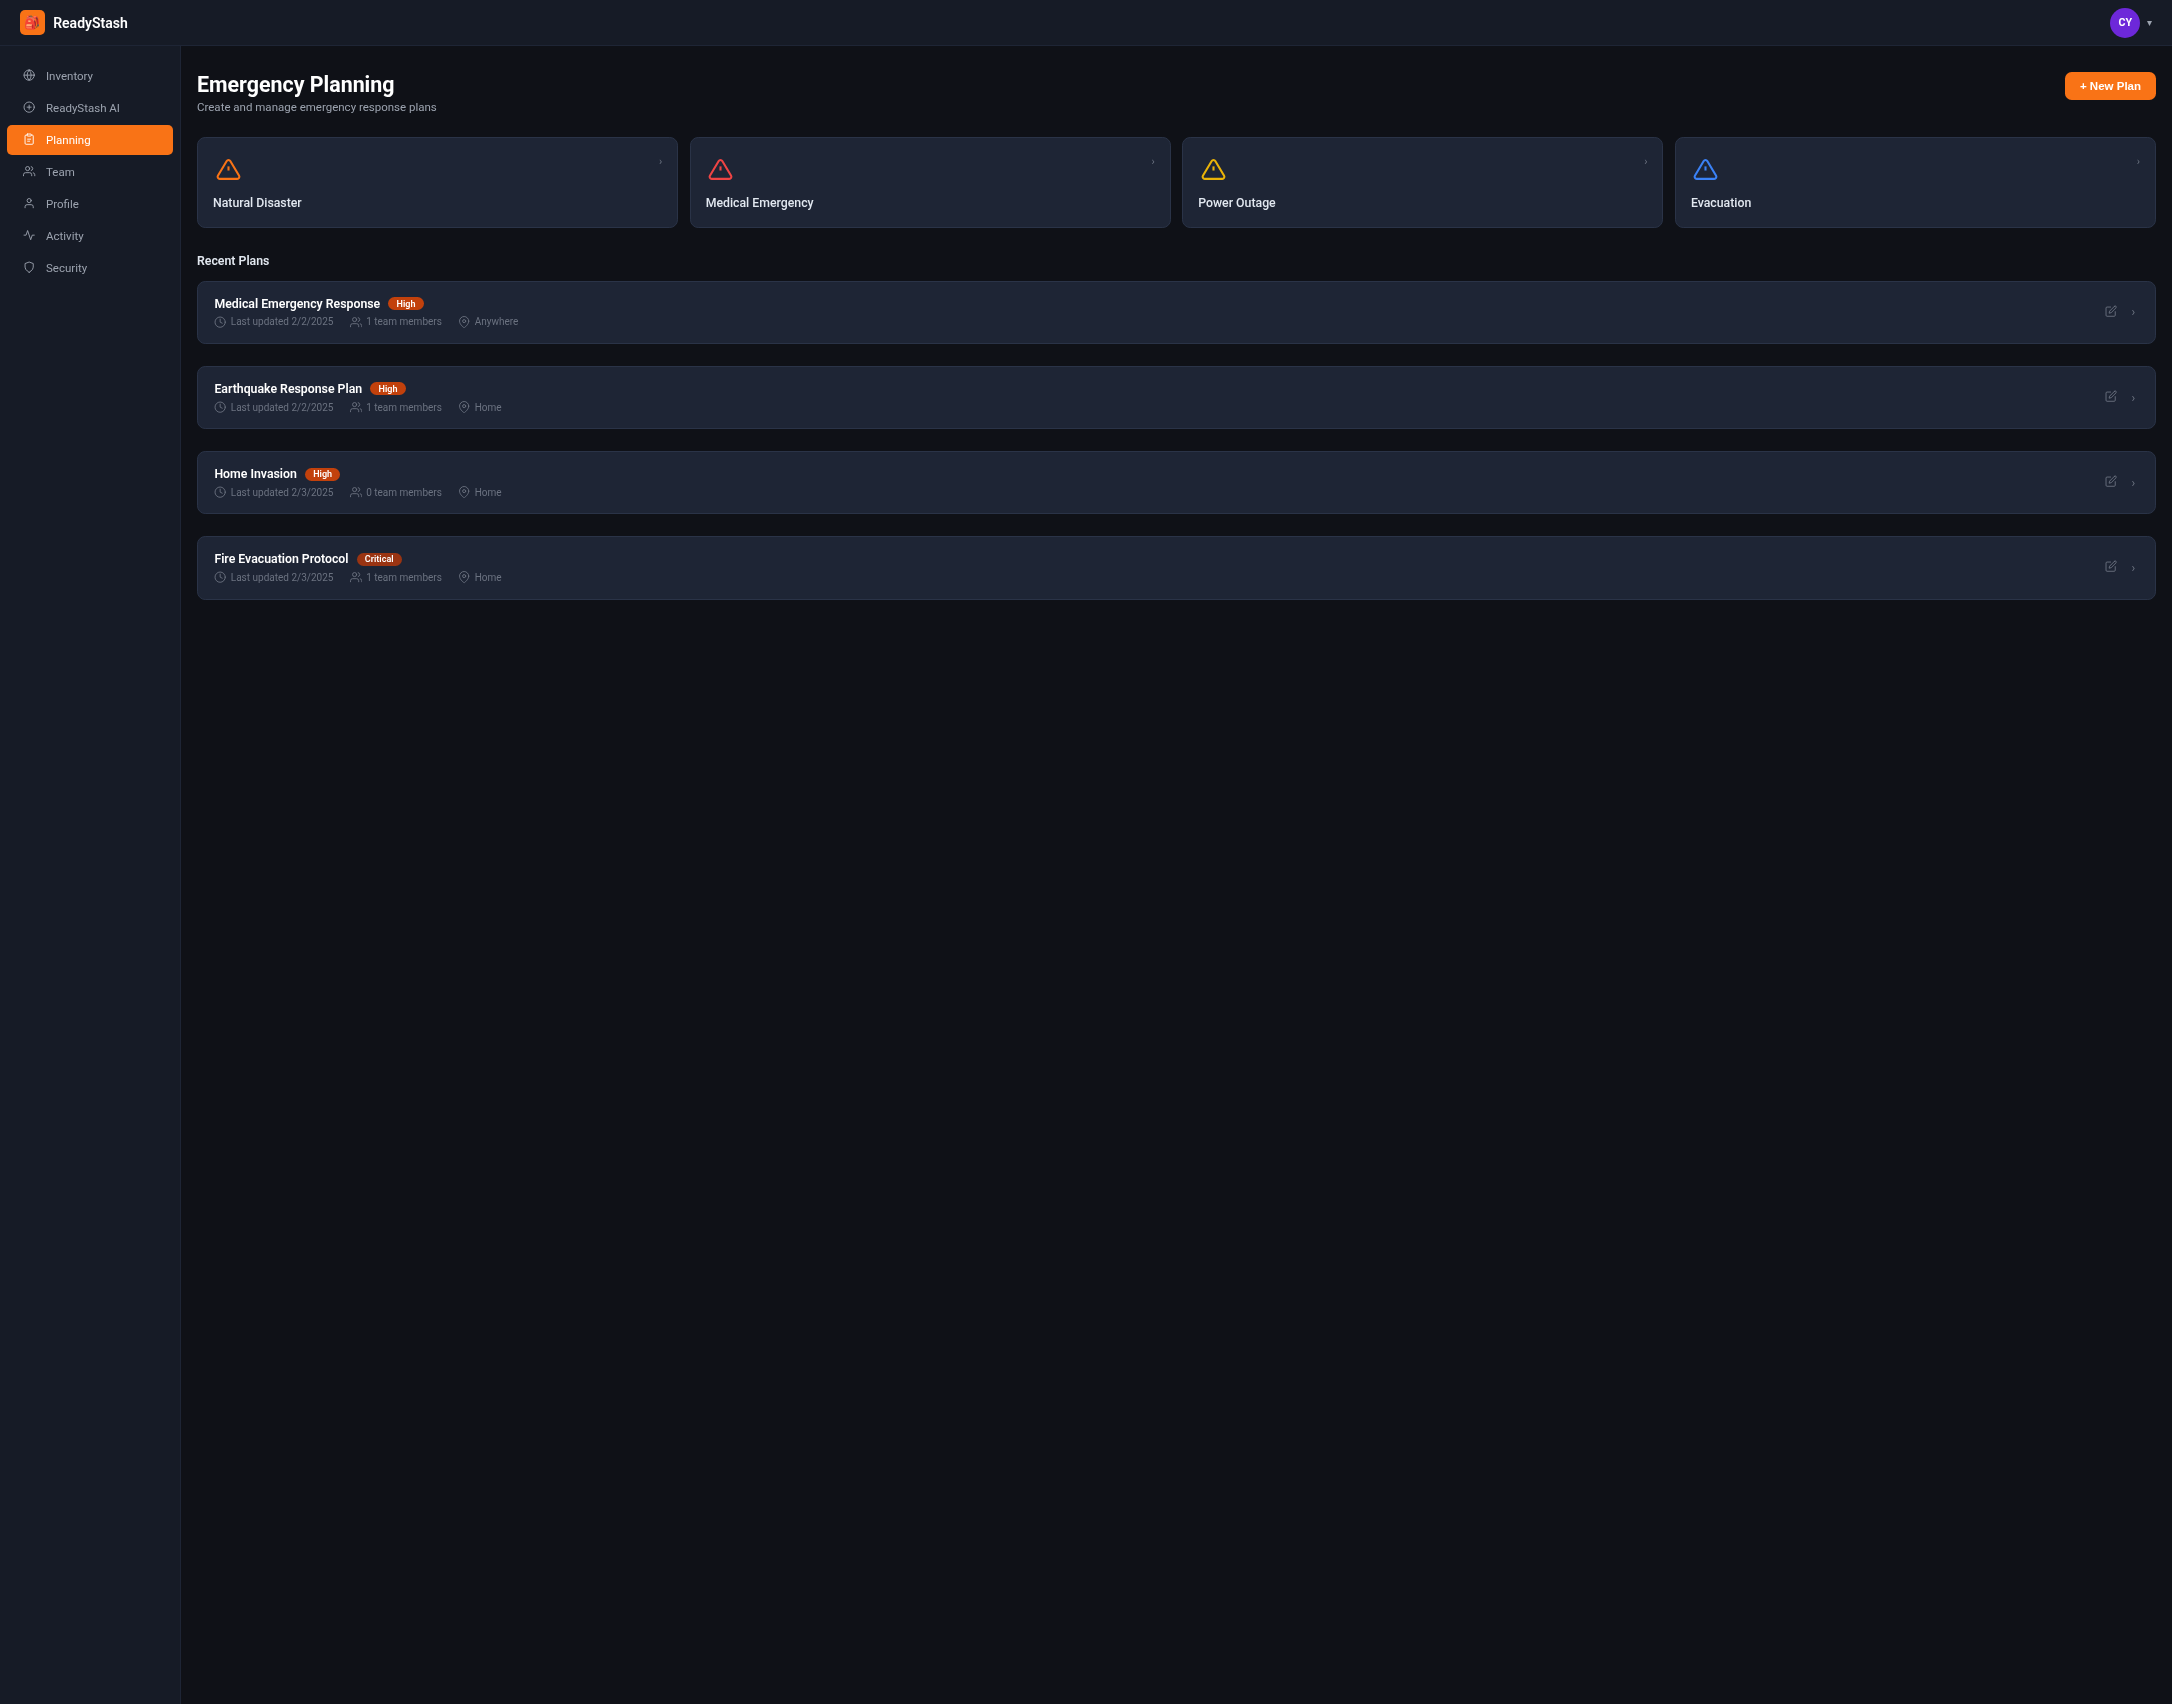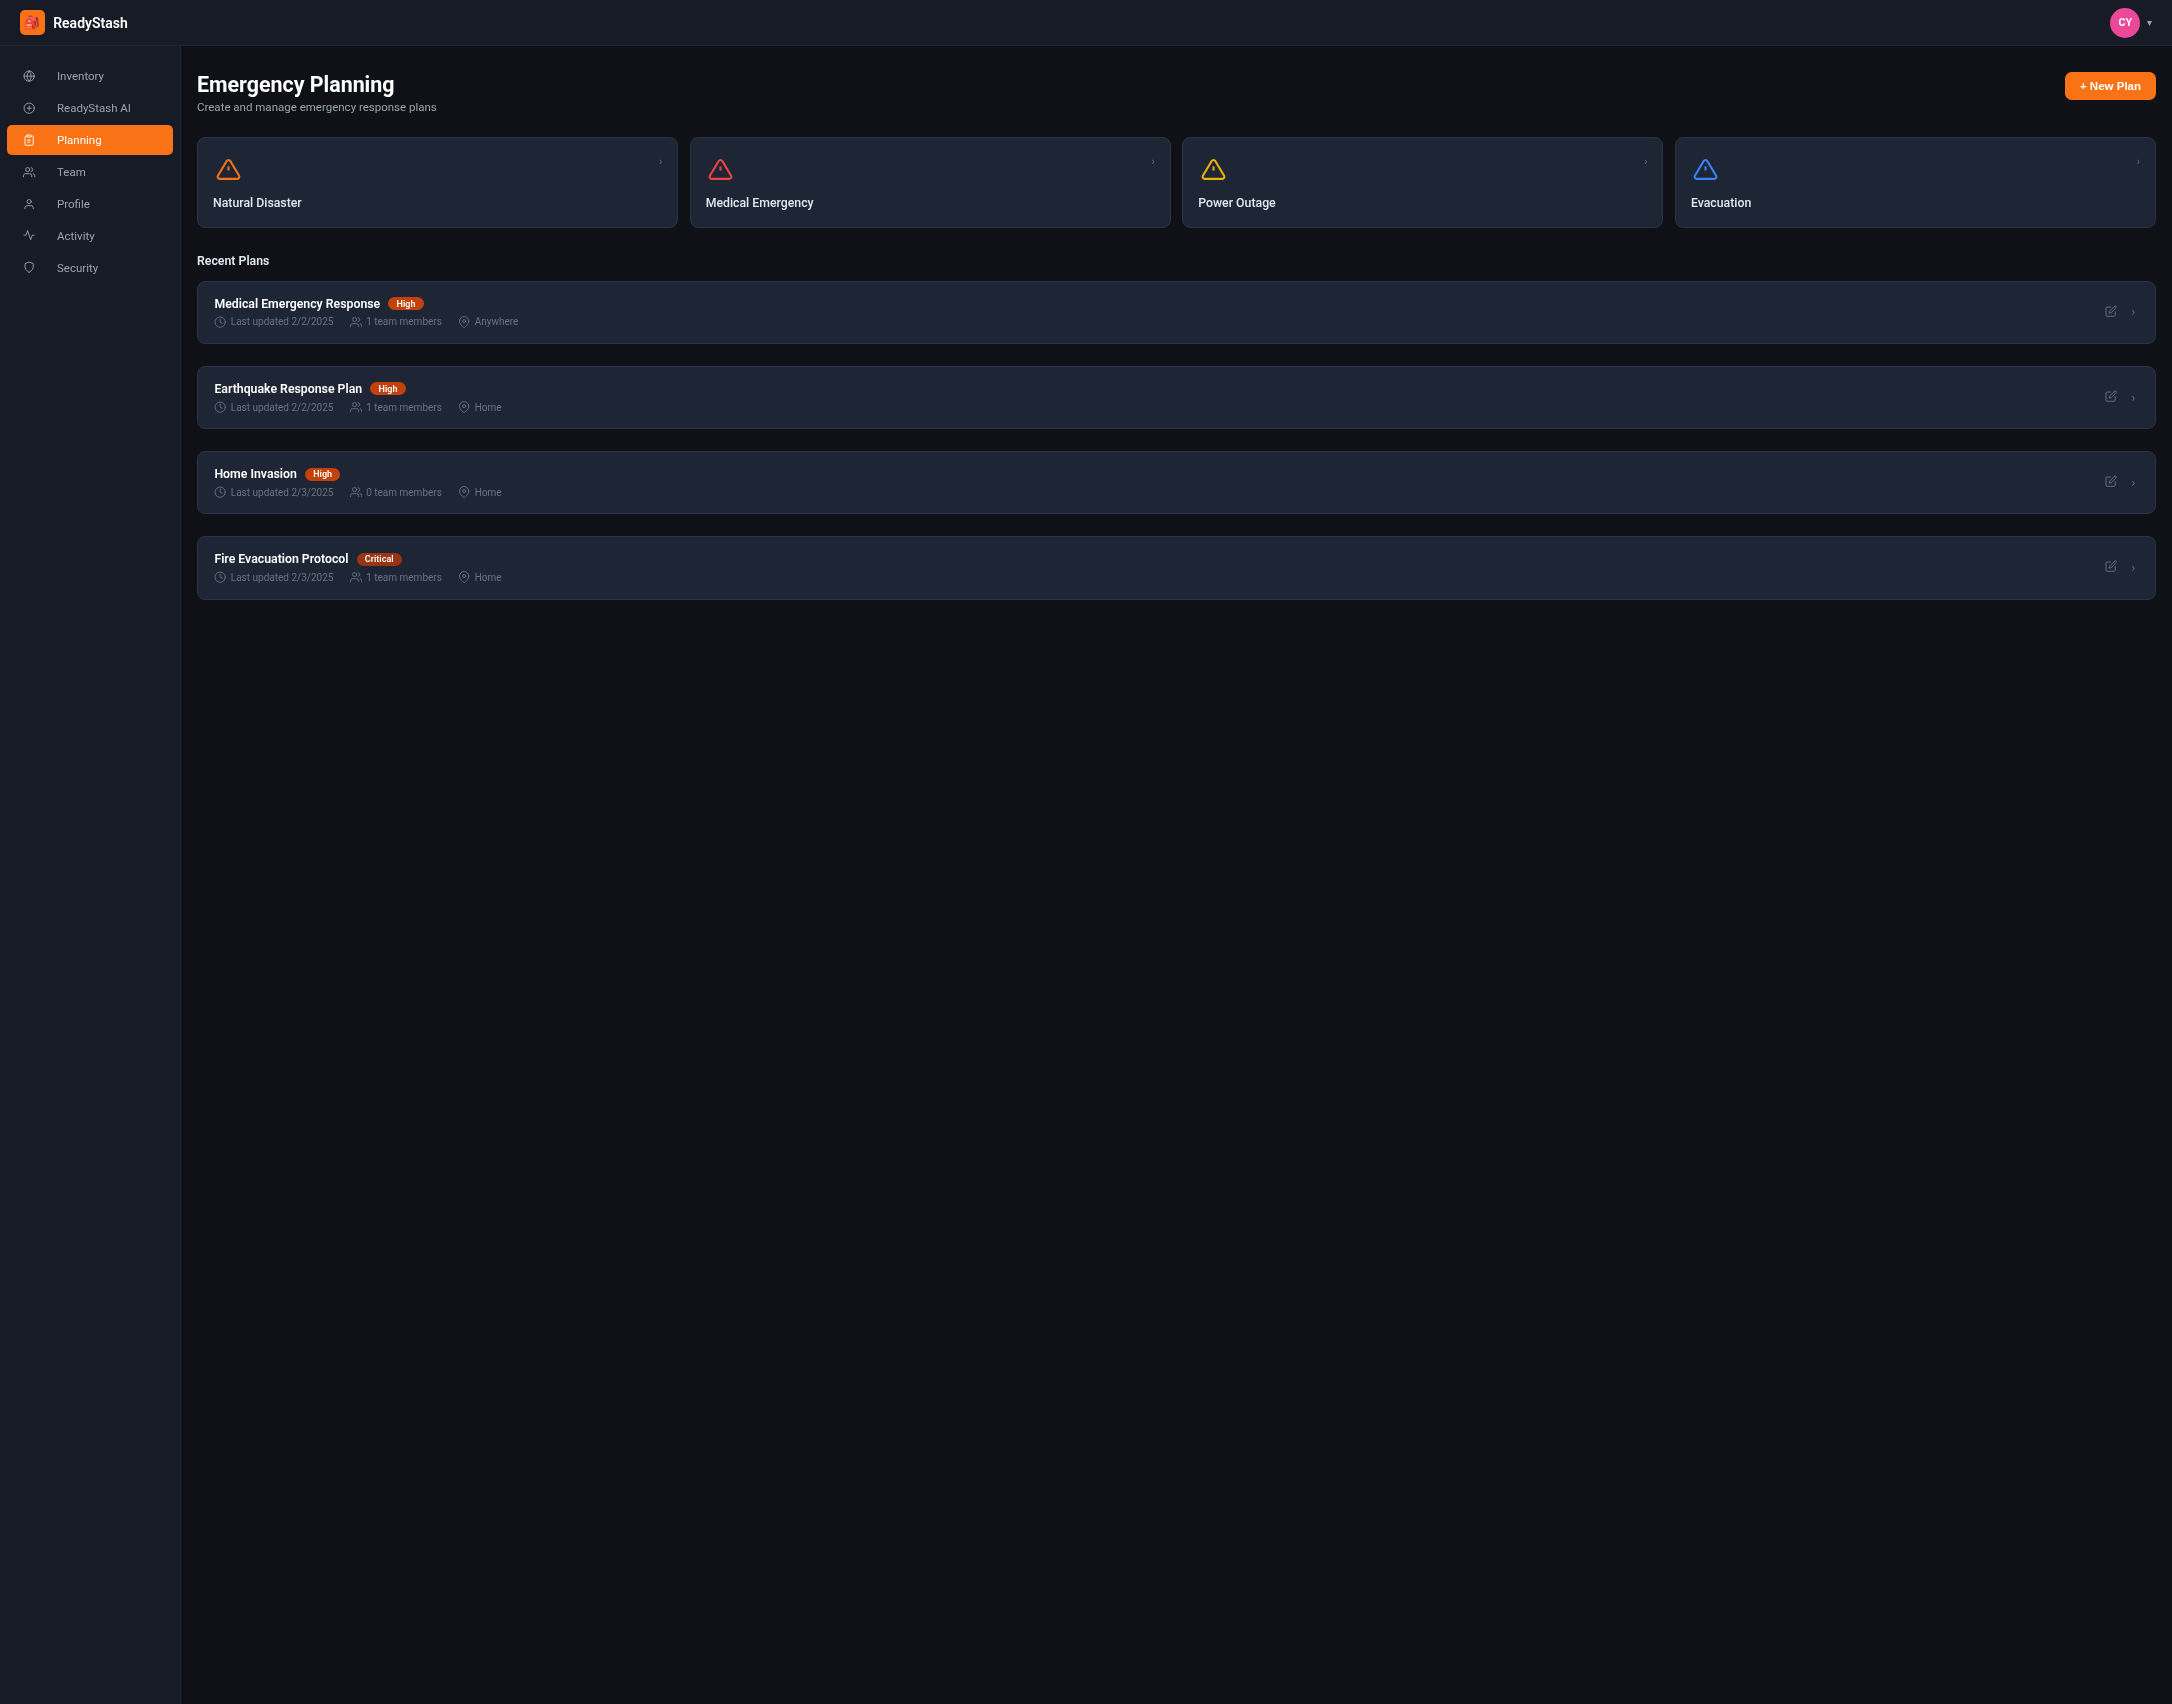--- a/index.html
+++ b/index.html
@@ -45,21 +45,21 @@
     }
     .header-right {
       display: flex;
       align-items: center;
       gap: 6.6px;
       cursor: pointer;
     }
     .avatar {
       width: 30px;
       height: 30px;
-      background: #ec4899;
+      background: #6d28d9;
       border-radius: 50%;
       display: flex;
       align-items: center;
       justify-content: center;
       font-size: 10.7px;
       font-weight: 700;
       color: #fff;
     }
     .chevron-down {
       color: #9ca3af;
@@ -75,22 +75,21 @@
     
     .sidebar {
       width: 181px;
       background: #161b26;
       border-right: 0.8px solid #1e2535;
       padding: 13px 0;
       flex-shrink: 0;
     }
     .sidebar-item {
       display: flex;
-      align-items: center;
-      gap: 21px;
+      gap: 10px;
       padding: 8.2px 16.4px;
       cursor: pointer;
       color: #9ca3af;
       font-size: 11.5px;
       border-radius: 5px;
       margin: 1.6px 6.6px;
       transition: background 0.15s;
     }
     .sidebar-item.active {
       background: #f97316;

